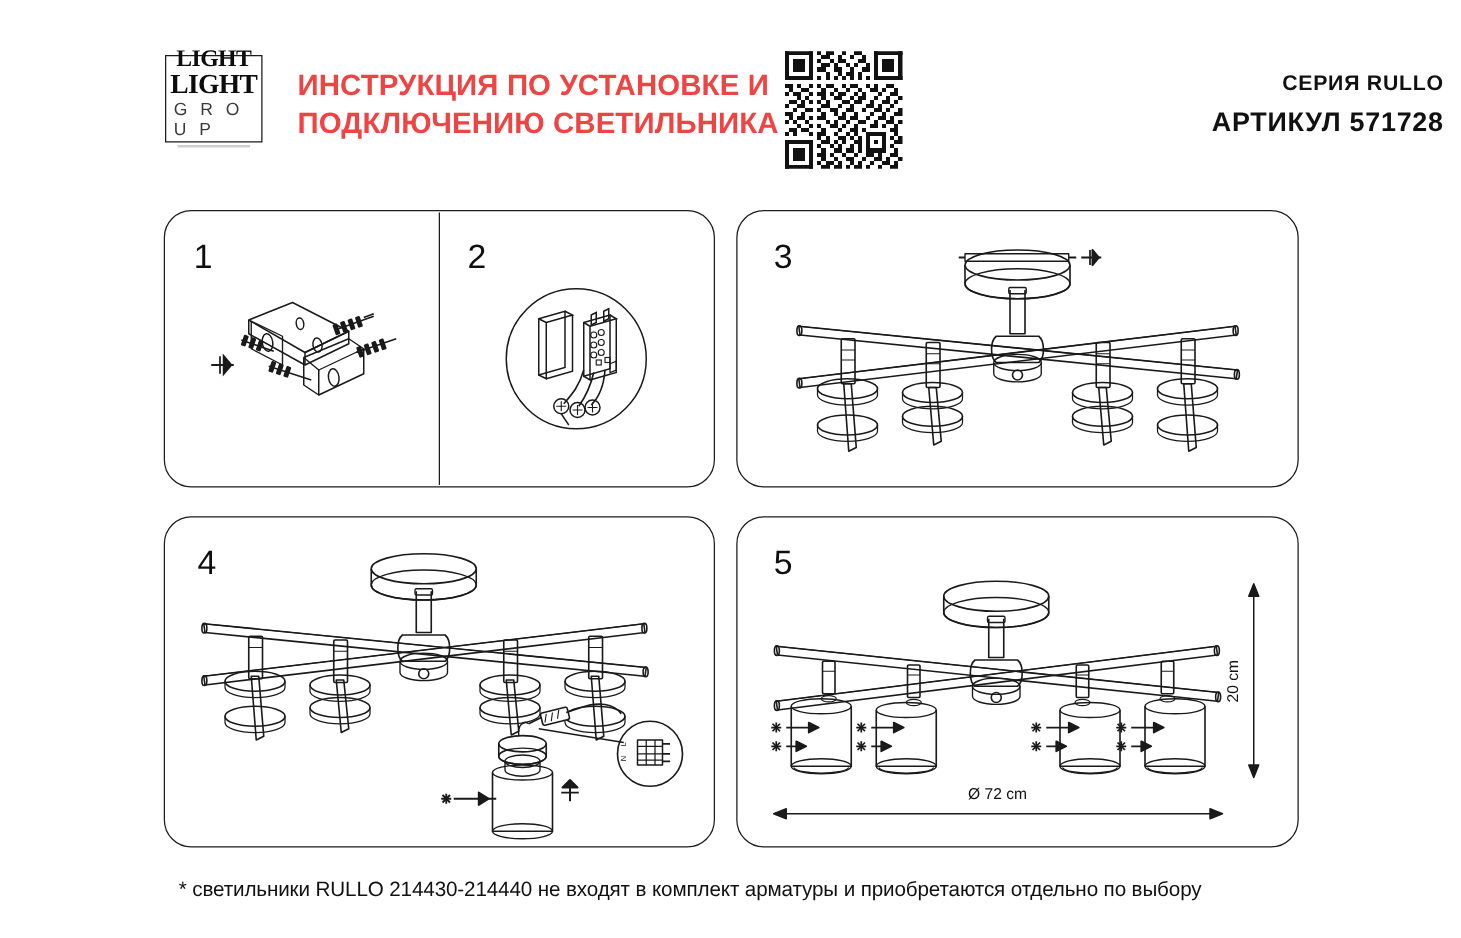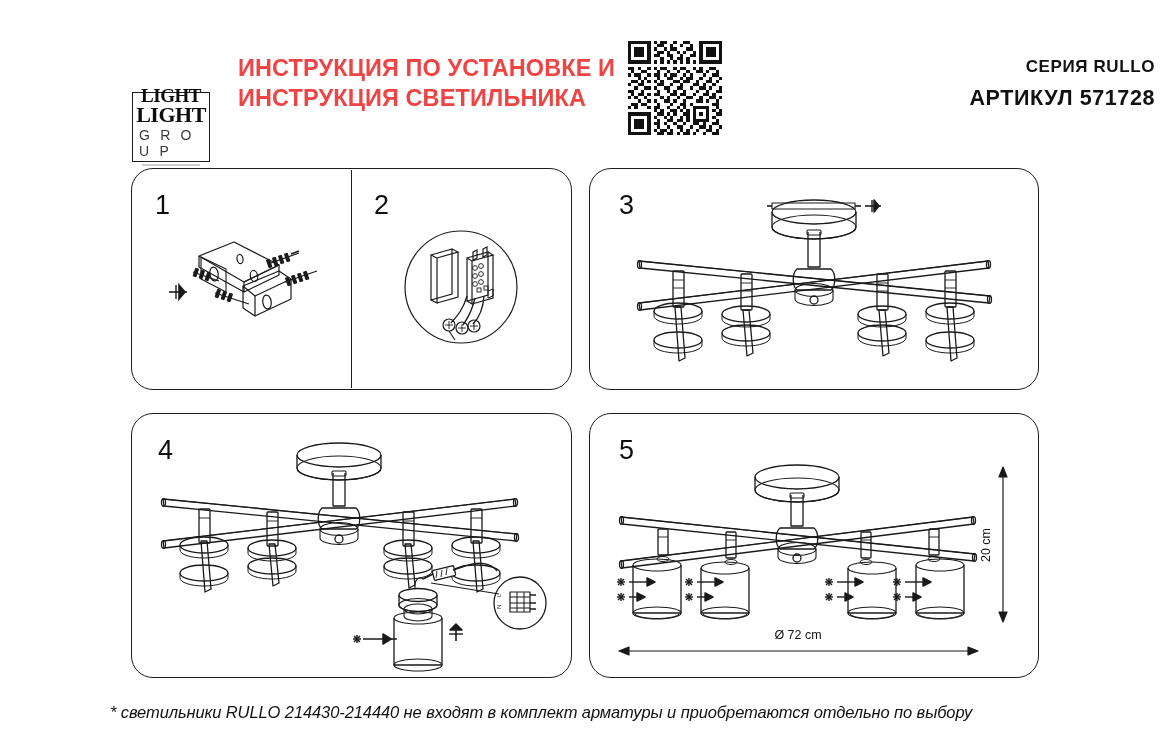--- a/index.html
+++ b/index.html
@@ -30,21 +30,20 @@
     position: absolute;
     left: 132px; top: 44px;
     width: 78px; height: 70px;
     border: 1.5px solid #1b1b1b;
     background: #ffffff;
     display: flex;
     flex-direction: column;
     align-items: center;
     justify-content: center;
     padding: 4px 3px 5px 3px;
-    margin-top: 48px;
   }
   .logo-line {
     font-family: "Liberation Serif", "DejaVu Serif", serif;
     font-weight: bold;
     color: #0d0d0d;
     letter-spacing: -0.5px;
     line-height: 0.95;
   }
   #logo-light { font-size: 19px; }
   #logo-star  { font-size: 22px; }
@@ -137,23 +136,22 @@
   .art { position: absolute; display: block; }
   #art-1 { left: 131px; top: 168px; }
   #art-2 { left: 351px; top: 168px; }
   #art-3 { left: 589px; top: 168px; }
   #art-4 { left: 131px; top: 413px; }
   #art-5 { left: 589px; top: 413px; }
 
   
   #footer {
     position: absolute;
-    left: 110px; top: 703px;
+    left: 143px; top: 703px;
     width: 930px;
-    font-style: italic;
   }
   #footer-text {
     font-size: 16.5px;
     color: #111111;
     line-height: 1.2;
     white-space: nowrap;
     letter-spacing: -0.1px;
   }
   .dim-label-v {
     font-size: 12.5px;
@@ -174,21 +172,21 @@
       <div id="logo-group">G R O U P</div>
       <div id="logo-flag">
         <div class="flag-seg" style="background:#1a8f45"></div>
         <div class="flag-seg" style="background:#ffffff"></div>
         <div class="flag-seg" style="background:#b81d24"></div>
       </div>
     </div>
 
     <div id="title-block">
       <div class="title-line">ИНСТРУКЦИЯ ПО УСТАНОВКЕ И</div>
-      <div class="title-line">ИНСТРУКЦИЯ СВЕТИЛЬНИКА</div>
+      <div class="title-line">ПОДКЛЮЧЕНИЮ СВЕТИЛЬНИКА</div>
     </div>
 
     <div id="qr-wrap">
       <svg width="94" height="94" viewBox="0 0 29 29" shape-rendering="crispEdges" aria-hidden="true">
         <rect width="29" height="29" fill="#ffffff"></rect>
         <g fill="#111111">
 
           <rect x="0" y="0" width="7" height="1"></rect>
             <rect x="0" y="6" width="7" height="1"></rect>
           <rect x="0" y="0" width="1" height="7"></rect>

